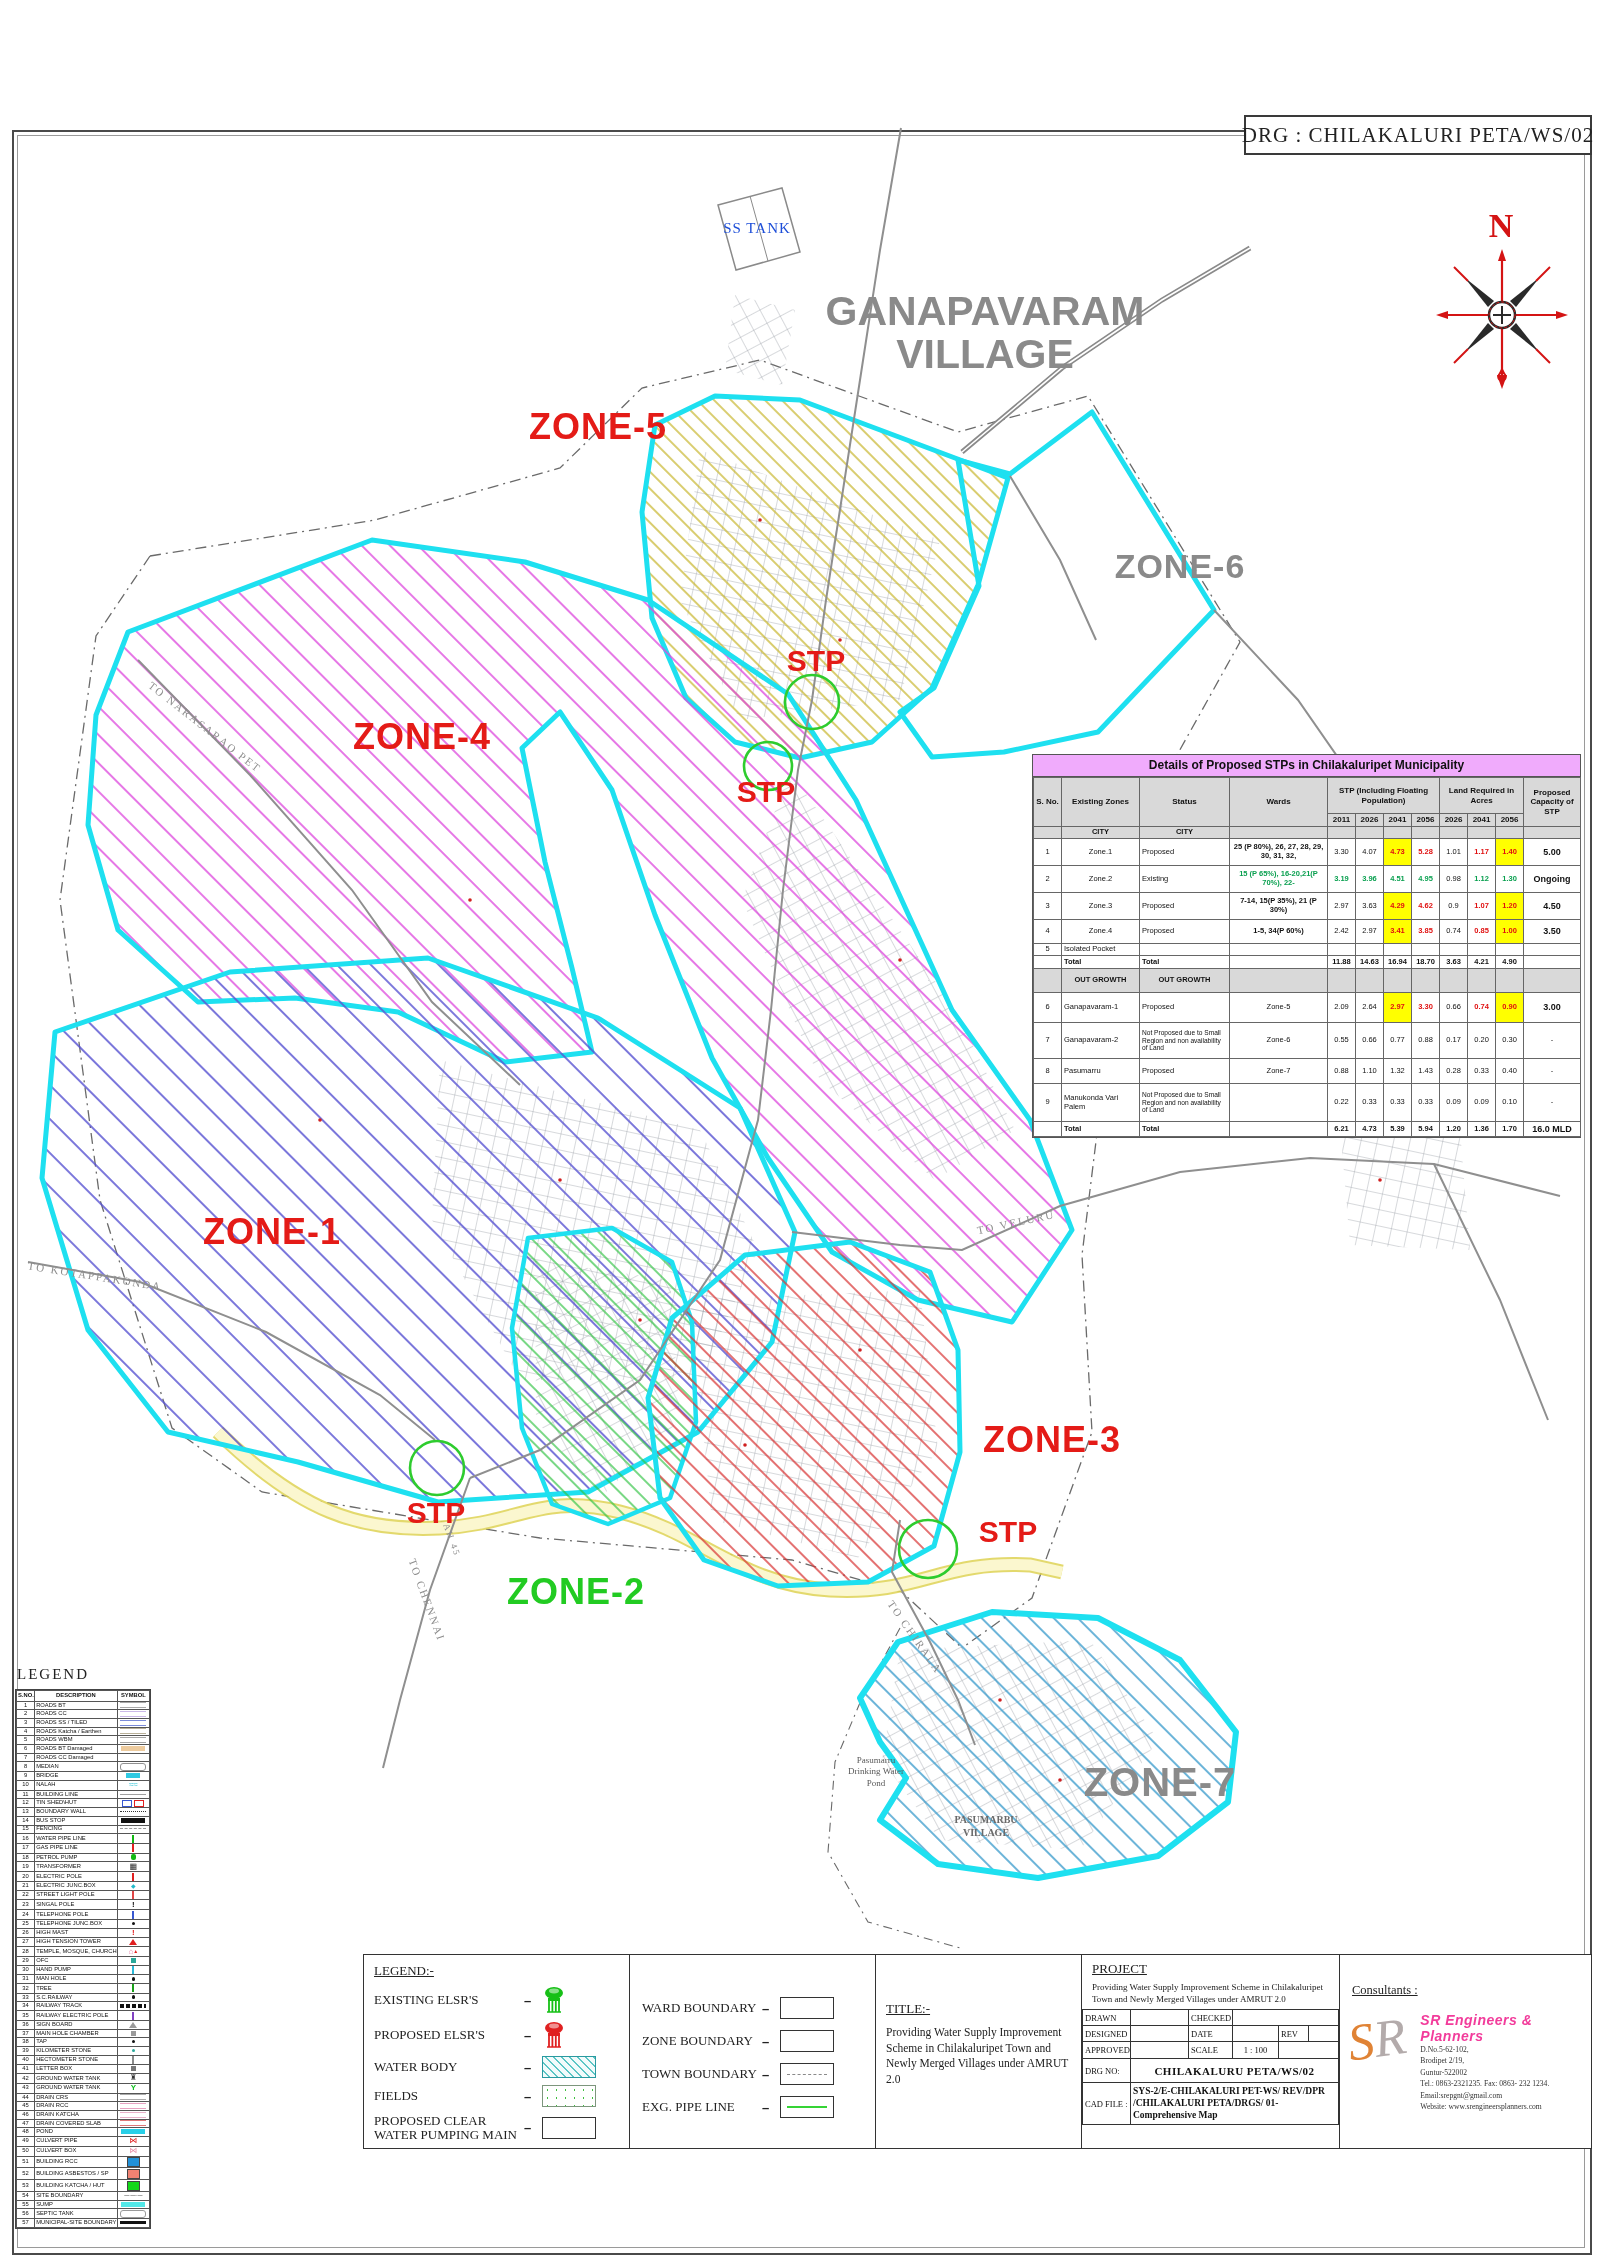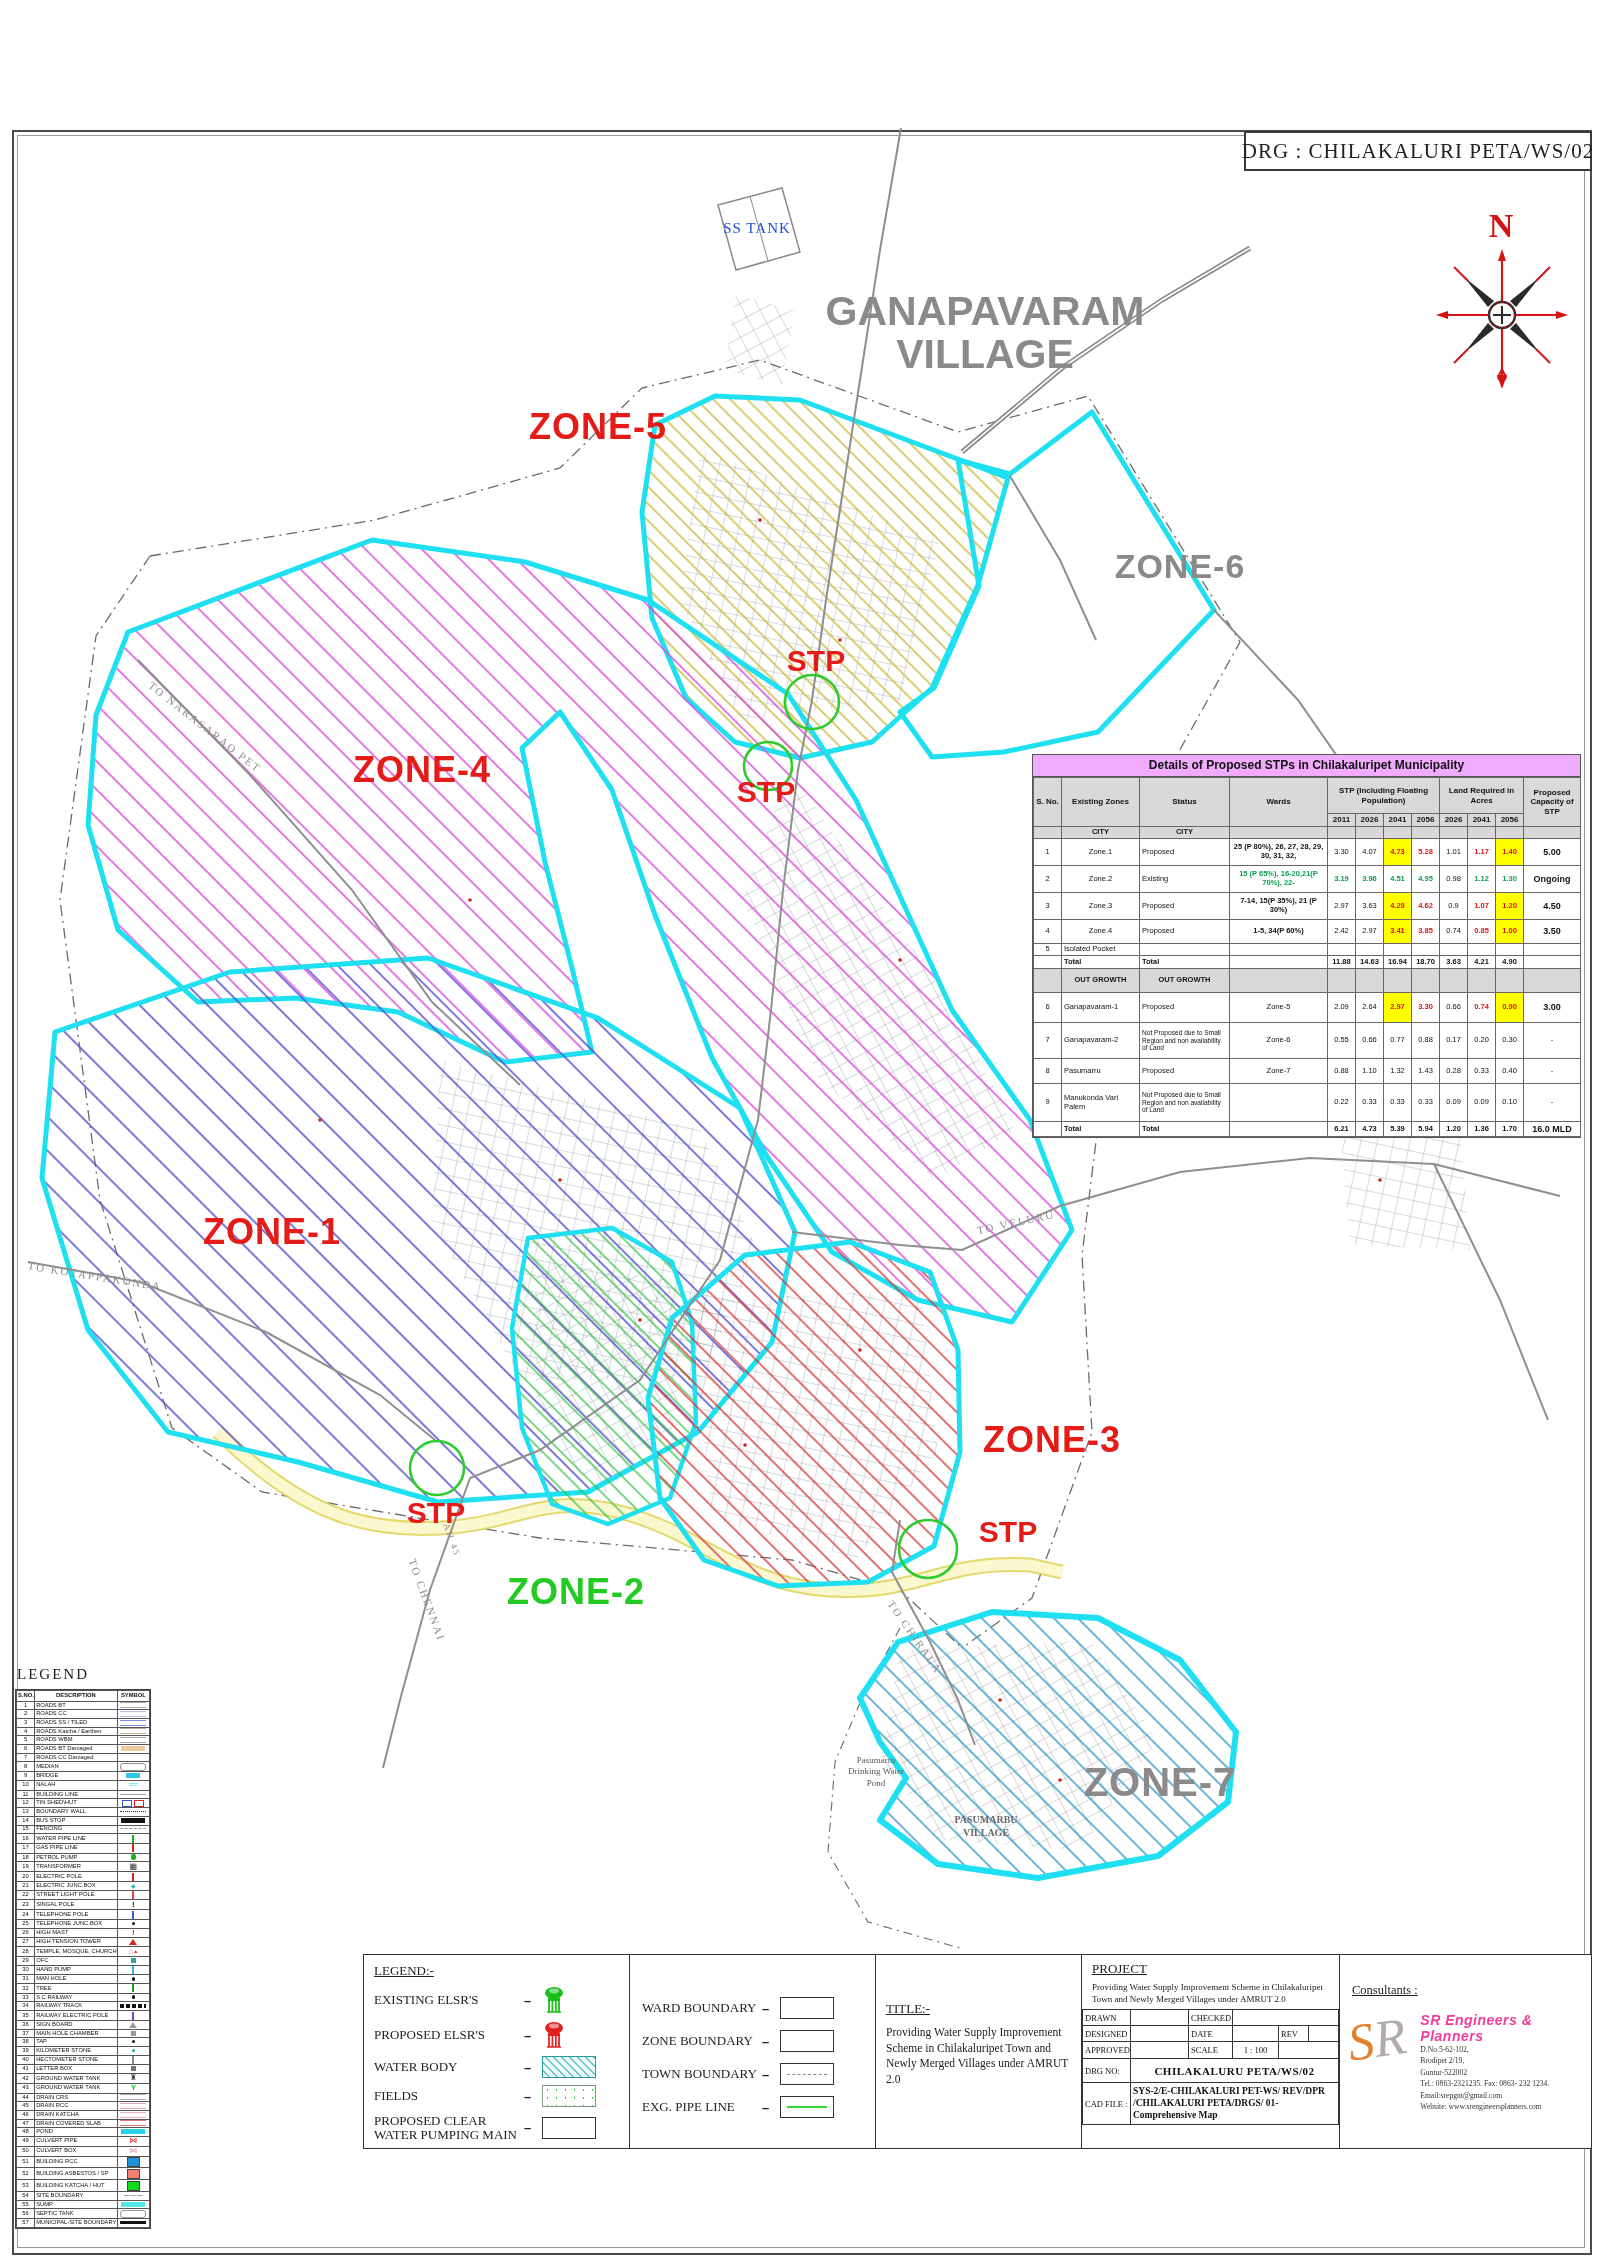--- a/index.html
+++ b/index.html
@@ -181,33 +181,33 @@
         <circle cx="900" cy="960" r="1.8"></circle>
       <circle cx="320" cy="1120" r="1.8"></circle>
         <circle cx="1000" cy="1700" r="1.8"></circle>
         <circle cx="1060" cy="1780" r="1.8"></circle>
       <circle cx="470" cy="900" r="1.8"></circle>
         <circle cx="1380" cy="1180" r="1.8"></circle>
         <circle cx="745" cy="1445" r="1.8"></circle>
     </g>
   </svg>
 
-  <div class="abs ctr" style="left:1418px;top:151px" id="drg-box">
+  <div class="abs ctr" style="left:1418px;top:135px" id="drg-box">
     <span>DRG : CHILAKALURI PETA/WS/02</span>
   </div>
 
   <div class="abs ctr grayl" id="lbl-ganapavaram" style="left:985px;top:333px;font-weight:bold">
     <div>GANAPAVARAM</div>
     <div>VILLAGE</div>
   </div>
   <div class="abs ctr" id="lbl-sstank" style="left:757px;top:228px">SS TANK</div>
 
   <div class="abs ctr zlbl red" style="left:598px;top:427px">ZONE-5</div>
   <div class="abs ctr zlbl grayl" style="left:1180px;top:566px;font-size:34px">ZONE-6</div>
-  <div class="abs ctr zlbl red" style="left:422px;top:770px">ZONE-4</div>
+  <div class="abs ctr zlbl red" style="left:422px;top:737px">ZONE-4</div>
   <div class="abs ctr zlbl red" style="left:272px;top:1232px">ZONE-1</div>
   <div class="abs ctr zlbl red" style="left:1052px;top:1440px">ZONE-3</div>
   <div class="abs ctr zlbl greenl" style="left:576px;top:1592px">ZONE-2</div>
   <div class="abs ctr zlbl grayl" style="left:1160px;top:1782px;font-size:40px">ZONE-7</div>
 
   <div class="abs ctr stp" style="left:816px;top:661px">STP</div>
   <div class="abs ctr stp" style="left:766px;top:792px">STP</div>
   <div class="abs ctr stp" style="left:436px;top:1513px">STP</div>
   <div class="abs ctr stp" style="left:1008px;top:1532px">STP</div>
 

